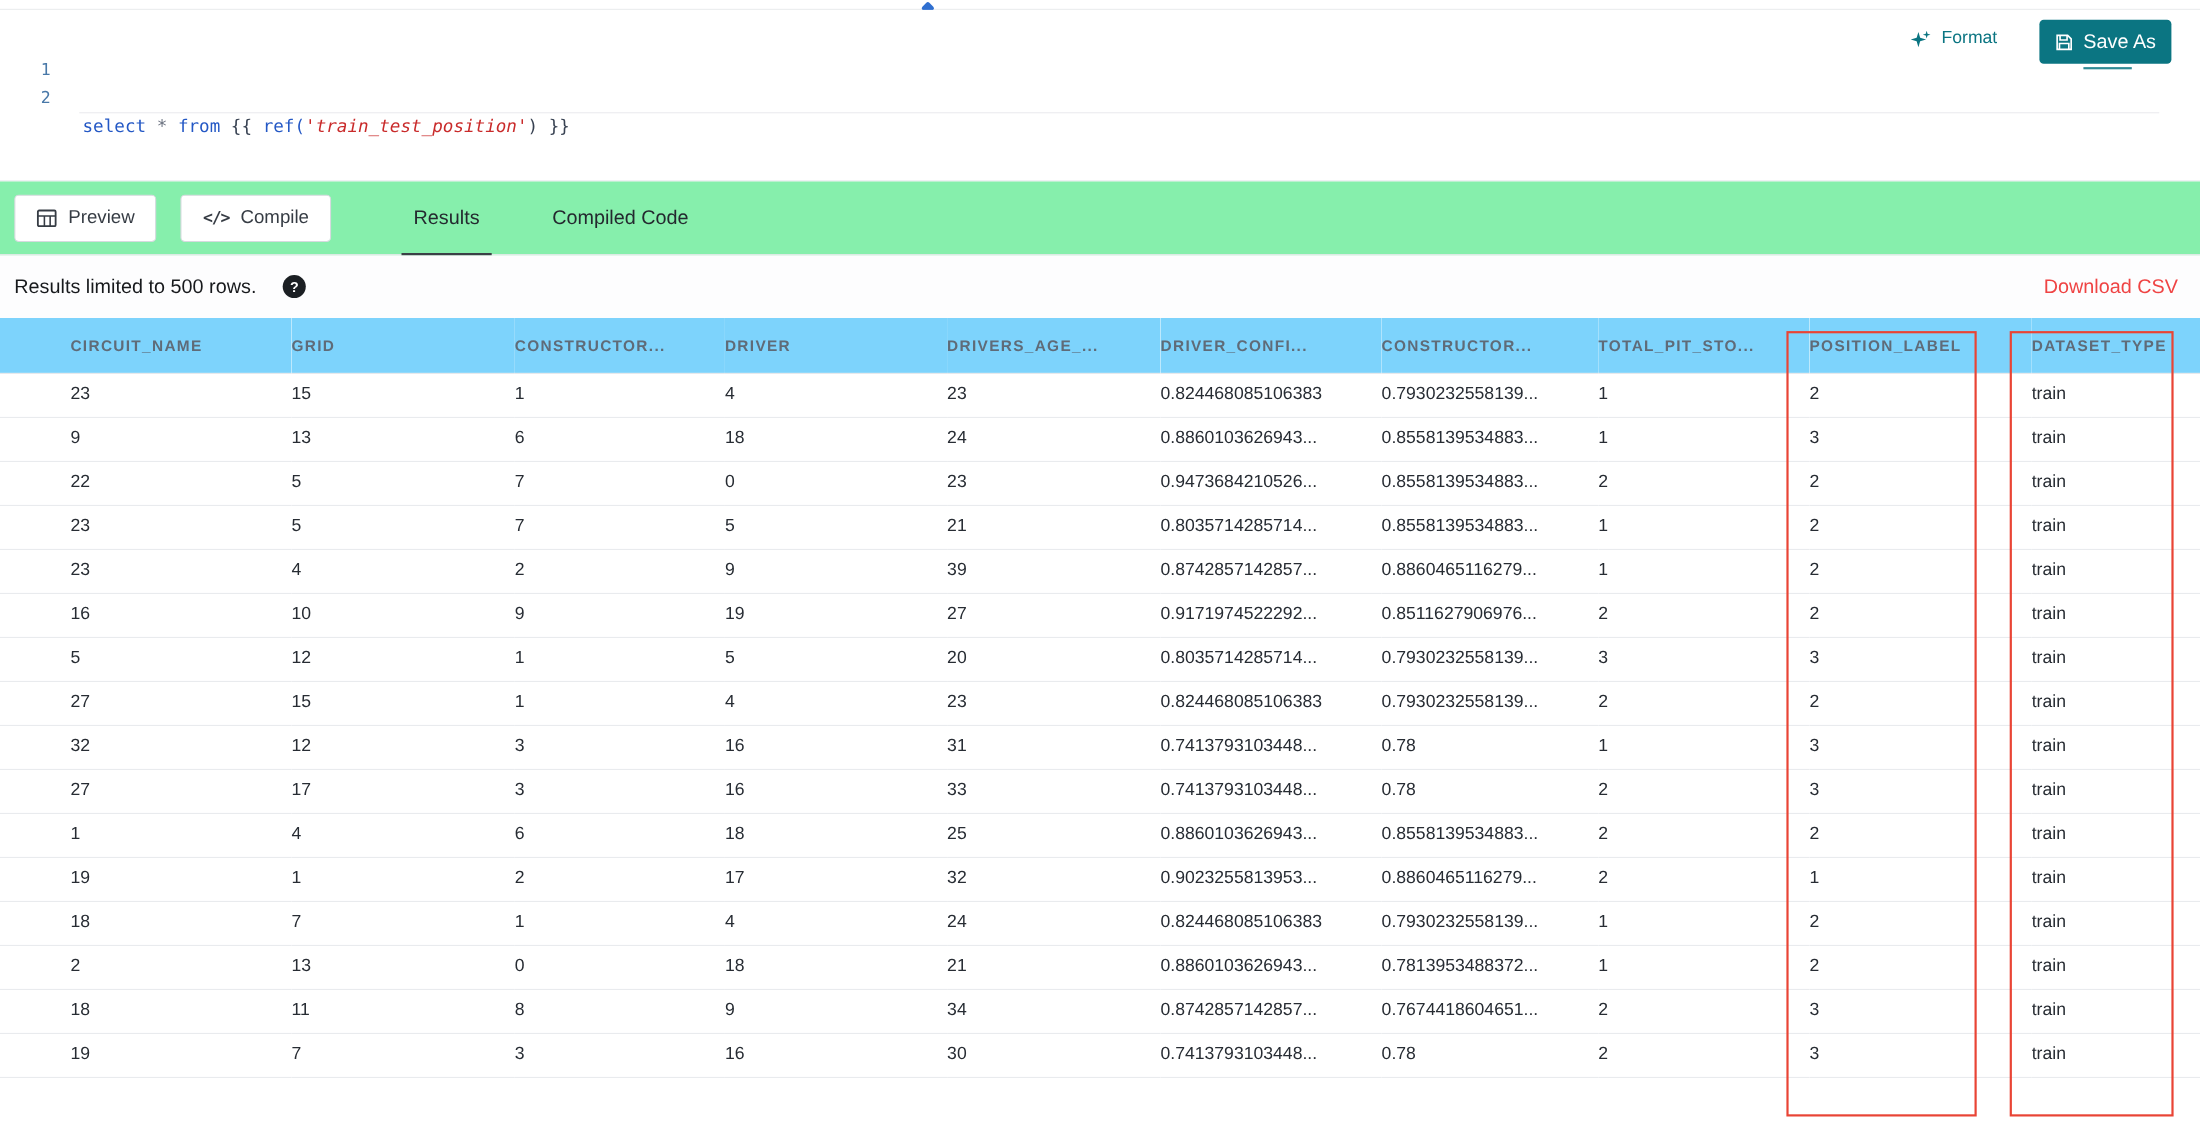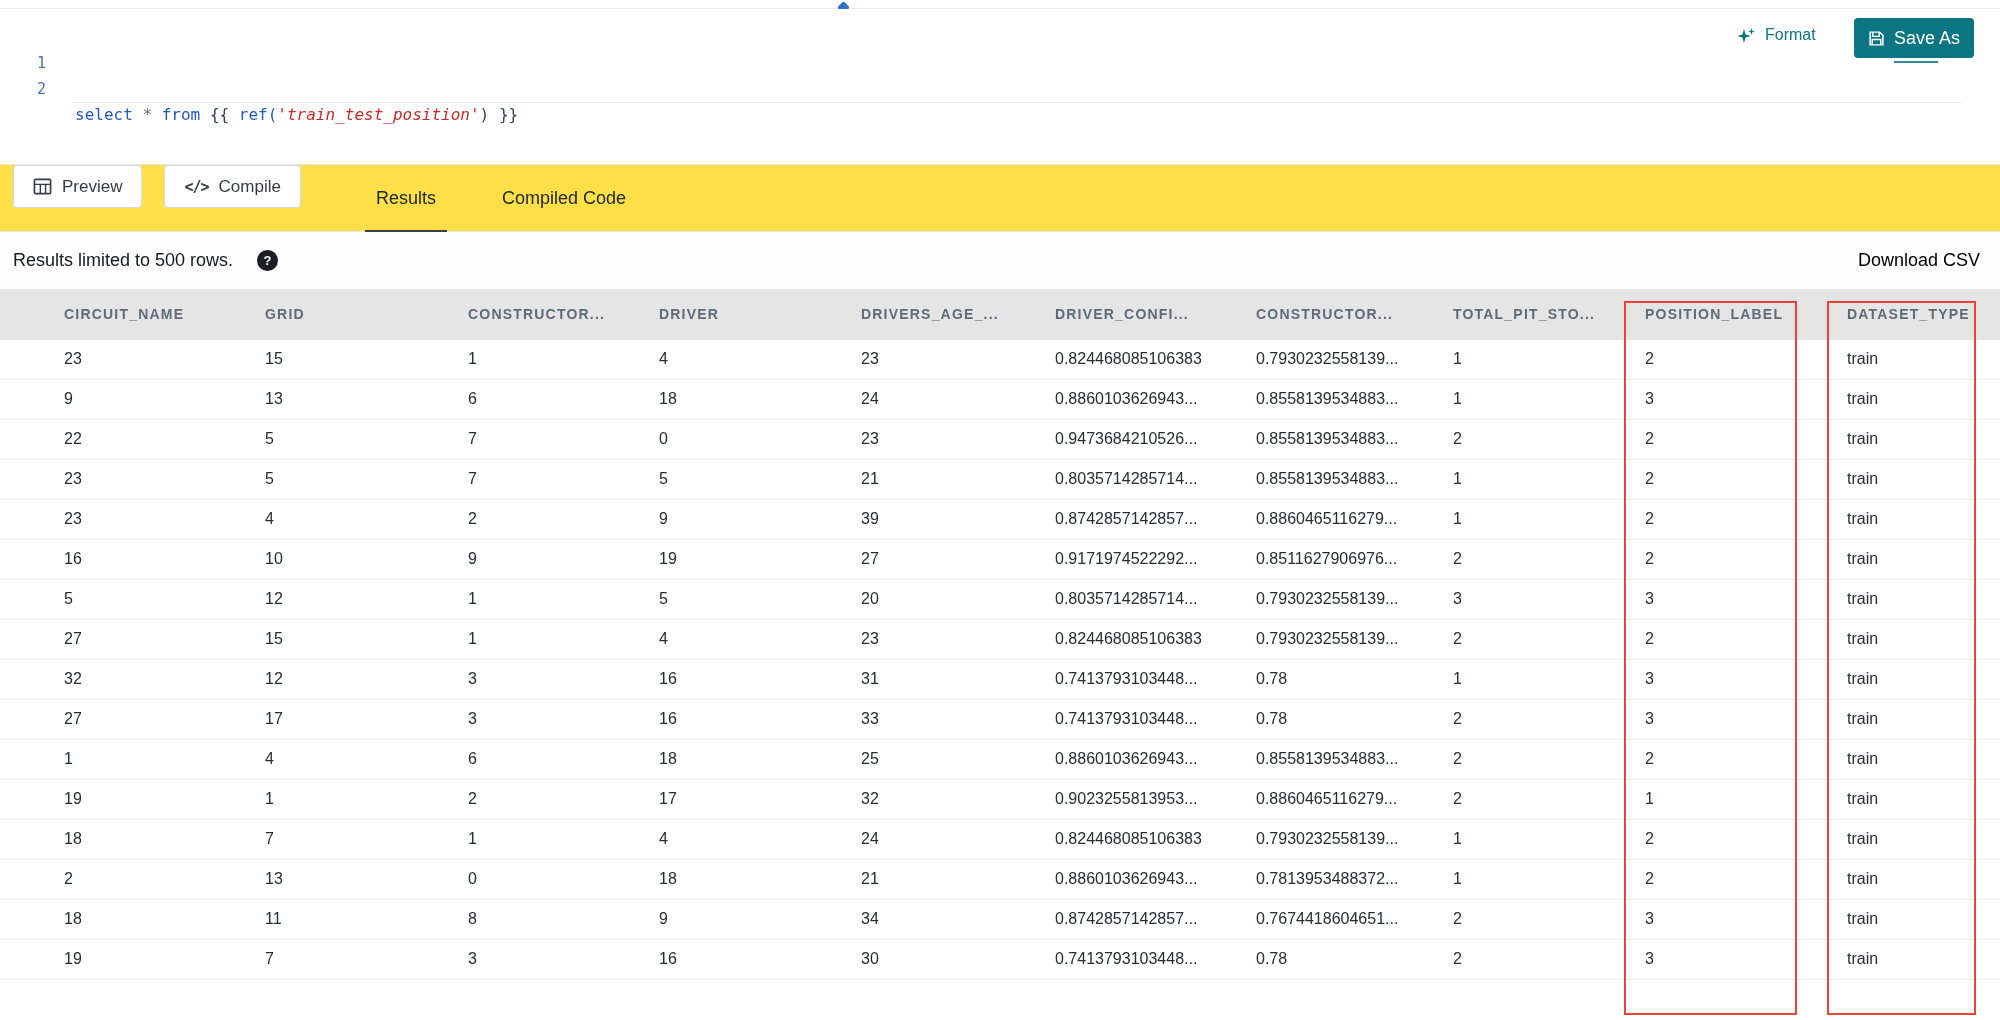--- a/index.html
+++ b/index.html
@@ -38,49 +38,49 @@
   .saveas-btn { position: absolute; top: 9px; left: 1854px; width: 120px; height: 40px;
                 background: #0b7582; color: #fff; border: none; border-radius: 4px;
                 display: flex; align-items: center; justify-content: center; gap: 9px;
                 font-size: 18px; font-family: "Liberation Sans", sans-serif; cursor: pointer; }
   .saveas-artifact { position: absolute; top: 52px; left: 1894px; width: 44px; height: 0;
                      border-bottom: 2px solid #0b7582; opacity: .85; }
 
   
   .workbench-lower { background: #fdfdfe; }
 
-  .toolbar { height: 67px; display: flex; align-items: flex-start; padding-left: 13px;
-             border-bottom: 1px solid #e7e9ec; position: relative; background: #fde047; }
+  .toolbar { height: 67px; display: flex; align-items: center; padding-left: 13px;
+             border-bottom: 1px solid #e7e9ec; position: relative; background: #86efac; }
   .btn { display: inline-flex; align-items: center; gap: 10px; height: 43px; padding: 0 19px;
          border: 1px solid #d6dade; border-radius: 4px; background: #fff; font-size: 17px;
          color: #363c44; cursor: pointer; font-family: "Liberation Sans", sans-serif; }
   .btn + .btn { margin-left: 22px; }
   .code-glyph { font-family: "DejaVu Sans Mono", "Liberation Mono", monospace; font-weight: bold;
                 font-size: 15px; color: #363c44; letter-spacing: -1px; }
   .tabs { display: flex; align-self: stretch; margin-left: 52px; gap: 20px; }
   .tab { display: flex; align-items: center; padding: 0 23px; font-size: 18px; color: #24292f;
          position: relative; cursor: pointer; }
   .tab.active { font-weight: bold; font-weight: 500; }
   .tab.active::after { content: ""; position: absolute; left: 12px; right: 12px; bottom: -1px;
                        height: 2px; background: #3b4046; }
 
   .results-bar { height: 57px; display: flex; align-items: center; justify-content: space-between;
                  padding: 0 20px 0 13px; background: #fdfdfe; }
   .results-left { display: flex; align-items: center; gap: 24px; font-size: 18px; color: #17191c; }
   .help-badge { width: 21px; height: 21px; border-radius: 50%; background: #1b1f23; color: #fff;
                 font-size: 13px; font-weight: bold; display: inline-flex; align-items: center;
                 justify-content: center; cursor: pointer; }
-  .download-link { color: #000000; font-size: 18px; cursor: pointer; text-decoration: none; }
+  .download-link { color: #ef4444; font-size: 18px; cursor: pointer; text-decoration: none; }
 
   
   .table-wrap { position: relative; background: #fff; }
   table { border-collapse: collapse; table-layout: fixed; width: 2000px; }
   th, td { text-align: left; vertical-align: middle; overflow: hidden; white-space: nowrap; }
   th { height: 50px; font-size: 14px; font-weight: bold; letter-spacing: 1.2px; color: #5f6b78;
-       border-bottom: 1px solid #e7e9ec; background: #e5e5e5; }
+       border-bottom: 1px solid #e7e9ec; background: #7dd3fc; }
   td { height: 40px; font-size: 16px; color: #272c33; border-bottom: 1px solid #e9ebee; }
   th:first-child, td:first-child { padding-left: 64px; }
 
   .hl-box { position: absolute; border: 2px solid #e94435; pointer-events: none; }
   .hl-box.pos  { left: 1624px; top: 12px; width: 173px; height: 714px; }
   .hl-box.dset { left: 1827px; top: 12px; width: 149px; height: 714px; }
 
   svg { display: block; }
 </style>
 </head>

